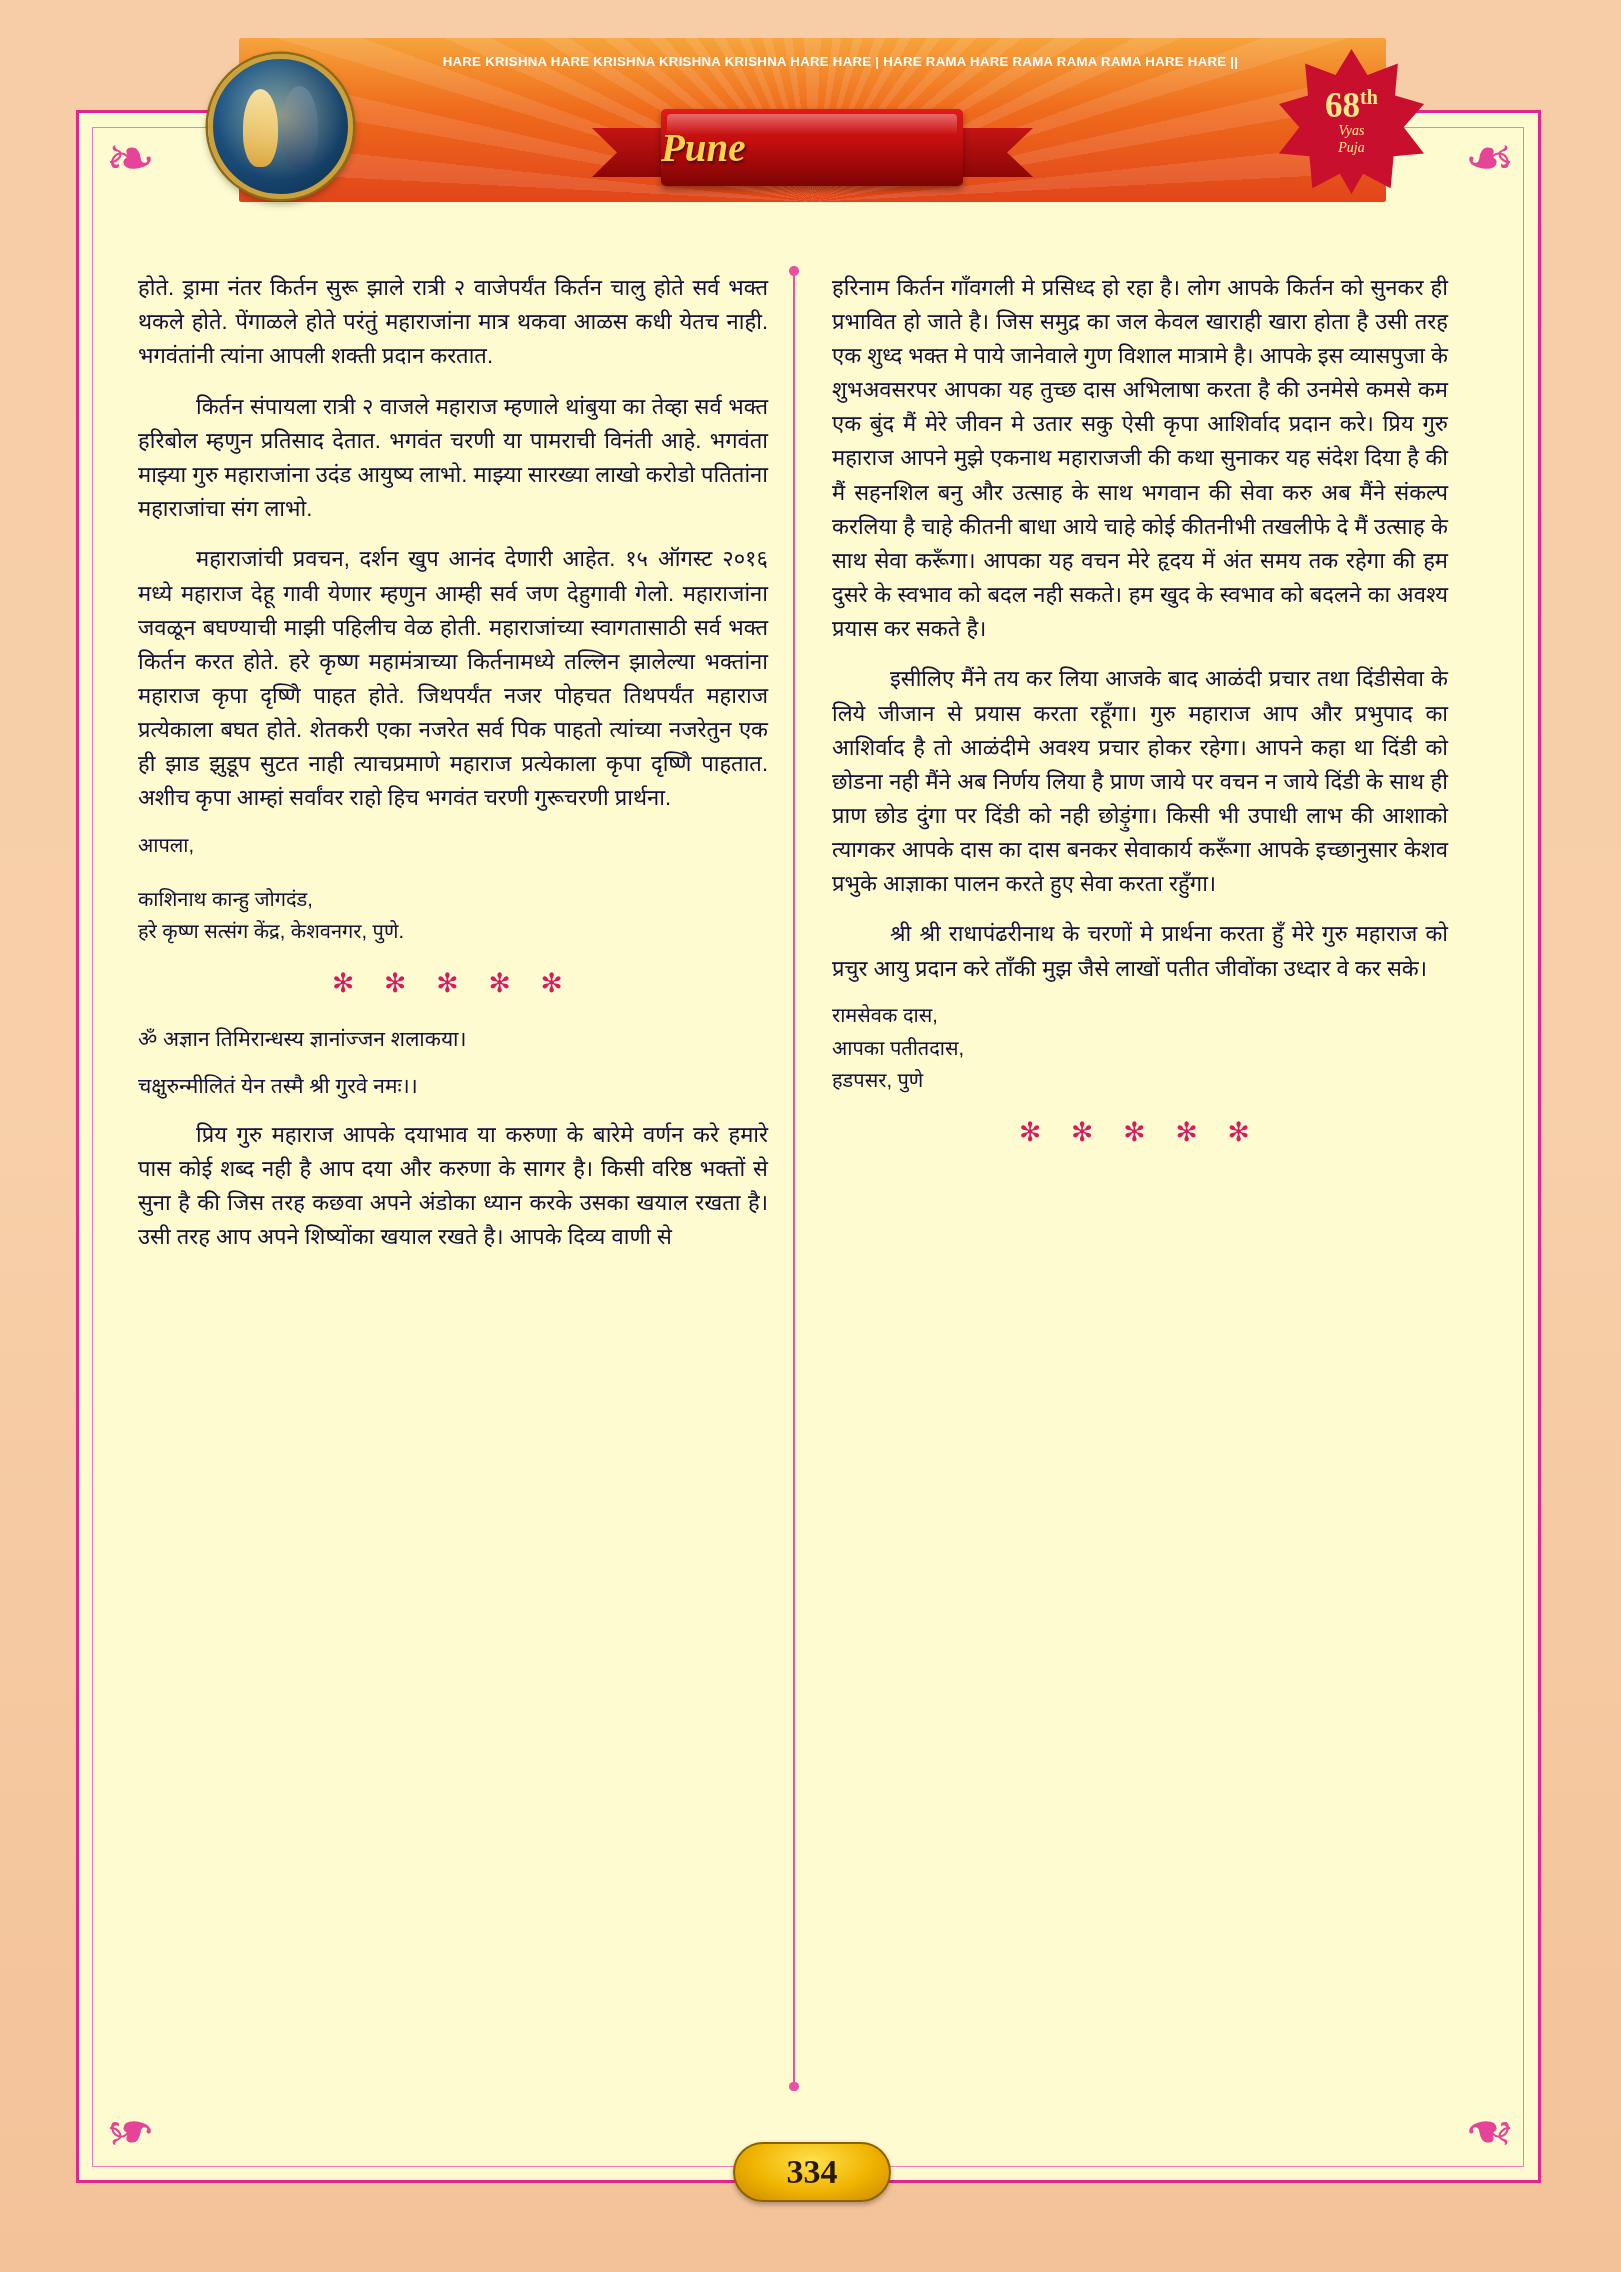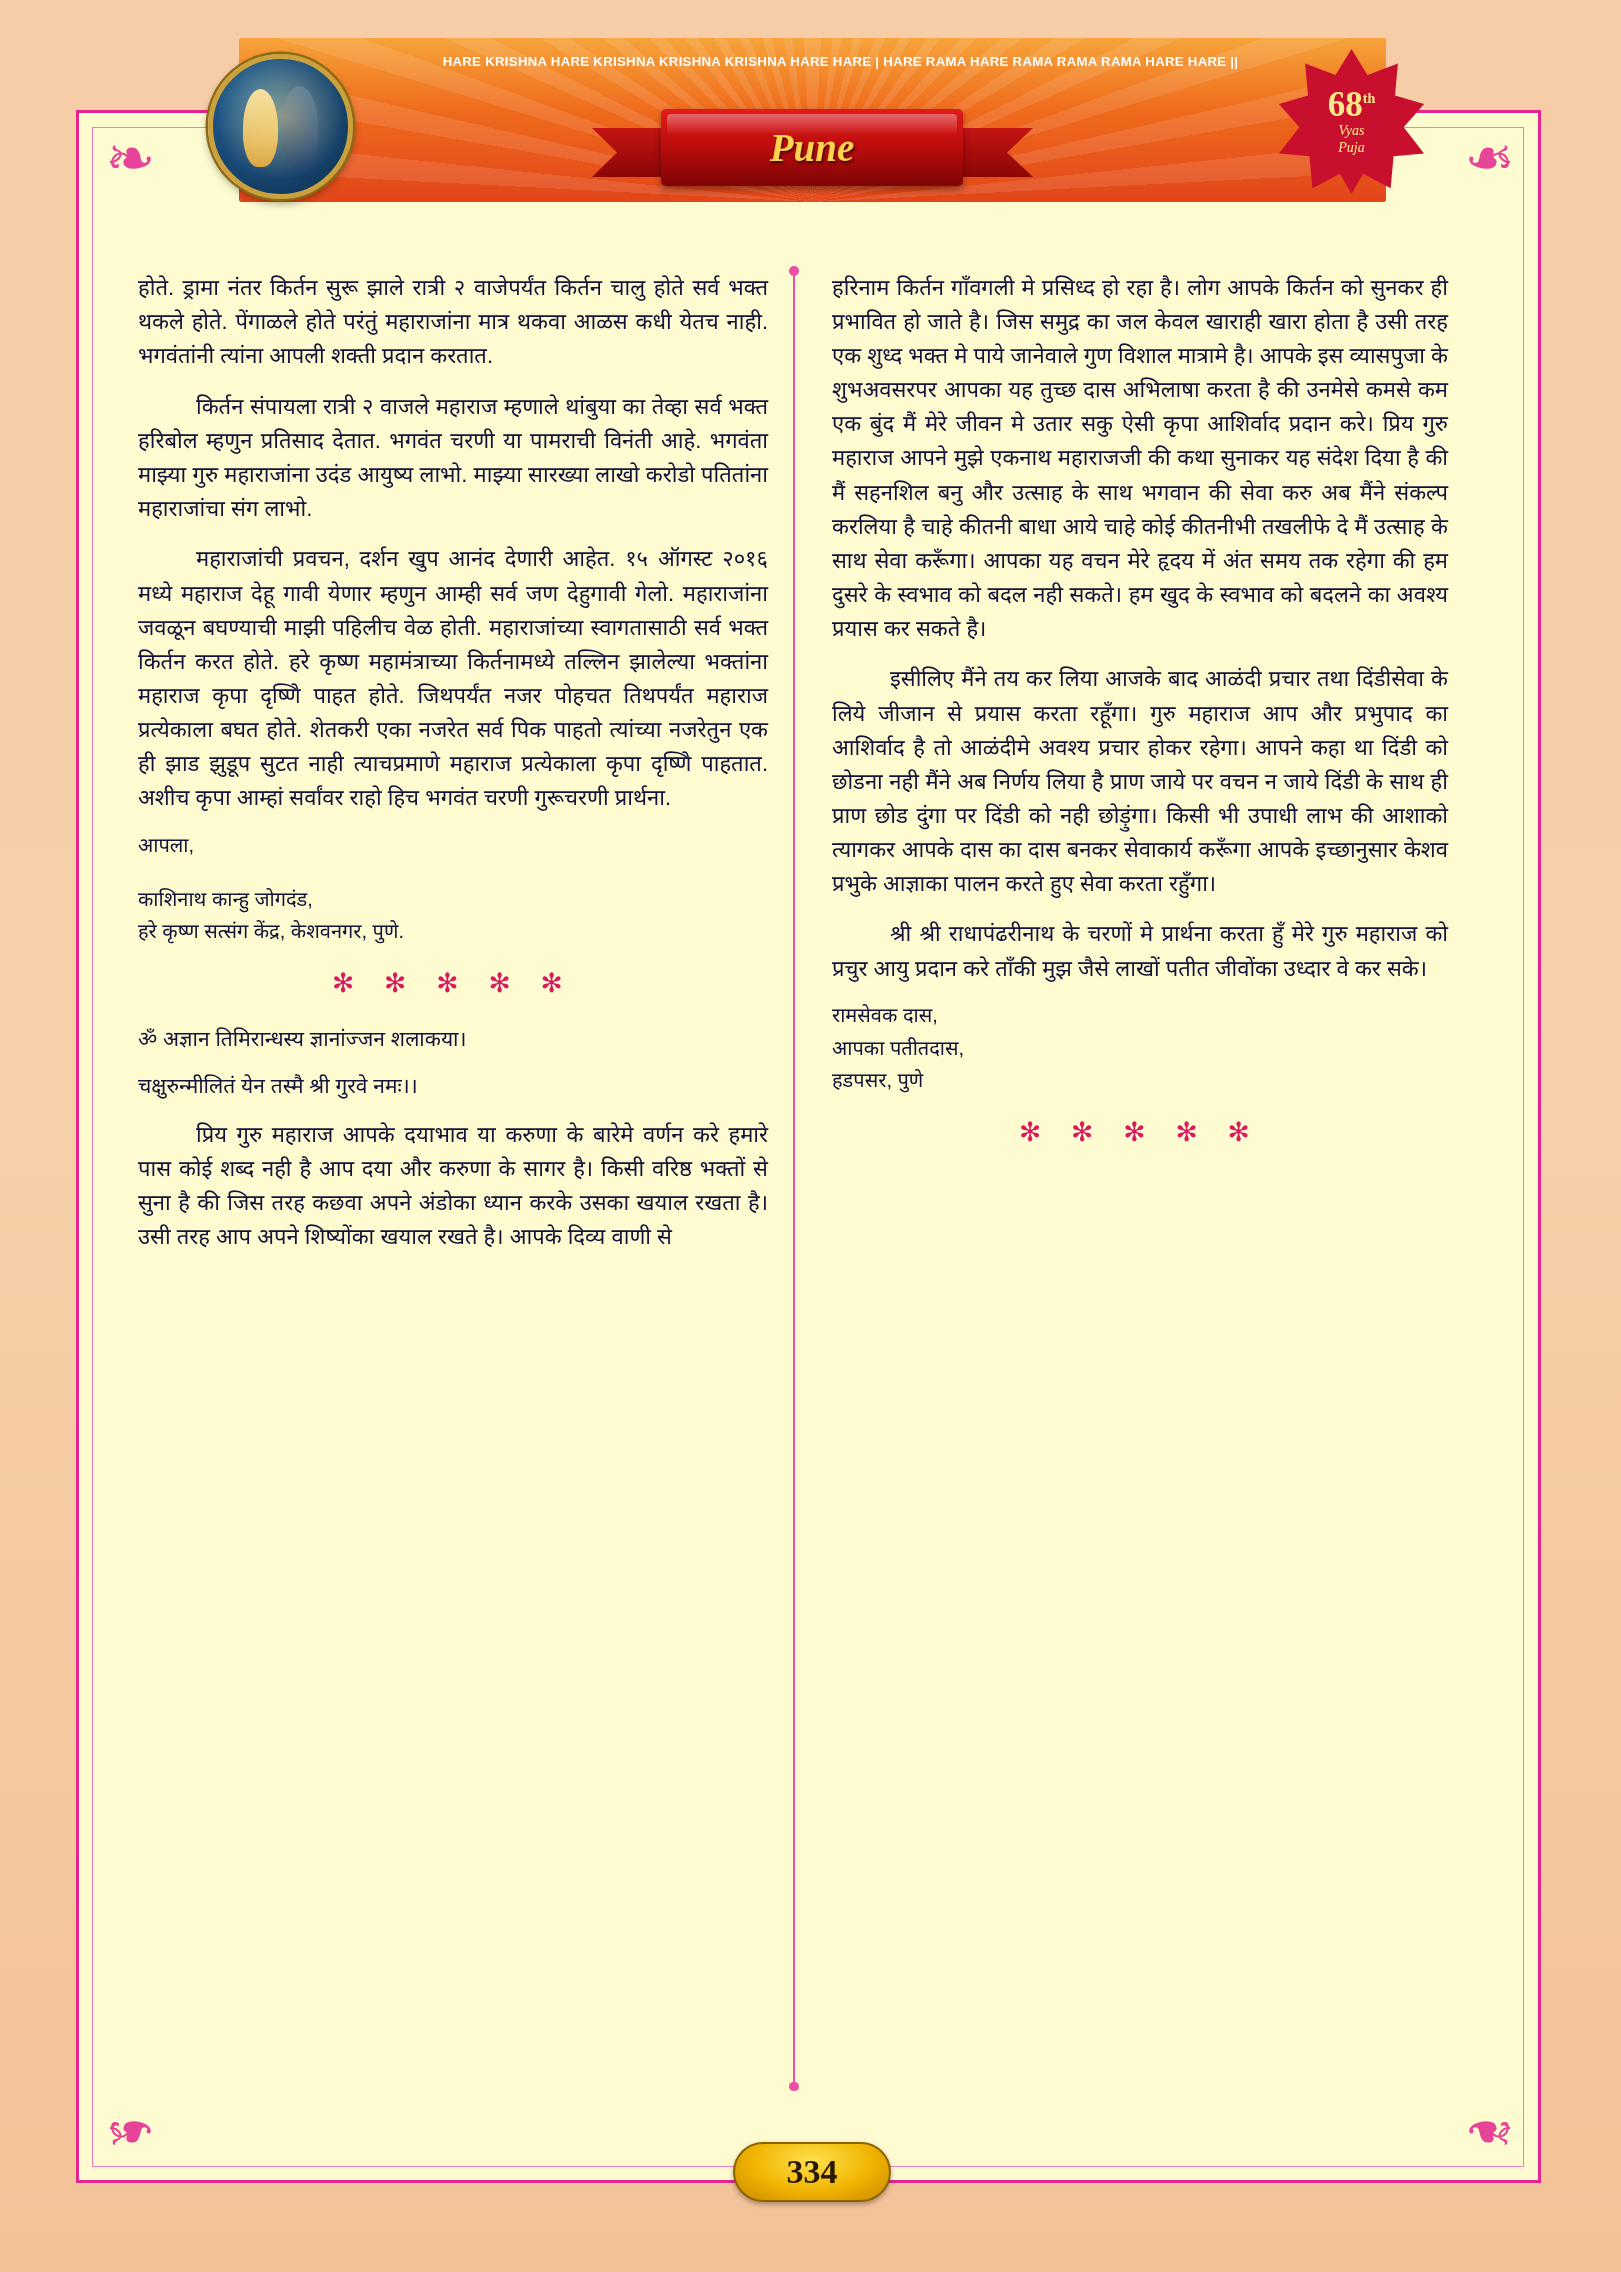--- a/index.html
+++ b/index.html
@@ -101,21 +101,21 @@
   }
   .ribbon-tail.left  { left: 0;   clip-path: polygon(0 0,100% 0,100% 100%,0 100%,25px 50%); }
   .ribbon-tail.right { right: 0;  clip-path: polygon(0 0,100% 0,69px 50%,100% 100%,0 100%); }
   .ribbon-main {
     position: absolute;
     left: 69px; top: 0;
     width: 302px; height: 77px;
     background: linear-gradient(180deg,#e01c1c 0%, #c00d0d 45%, #7d0404 100%);
     border-radius: 5px;
     box-shadow: 0 3.8px 6.3px rgba(0,0,0,.35);
-    display: flex; align-items: center; justify-content: center;
+    display: flex; align-items: center; justify-content: flex-start;
   }
   .ribbon-main:before {
     content:"";
     position:absolute; left:6.3px; right:6.3px; top:5px; height:21.4px;
     background: linear-gradient(180deg, rgba(255,255,255,.35), rgba(255,255,255,0));
     border-radius:3.8px;
   }
   .ribbon-text {
     position: relative;
     color: #ffd34d;
@@ -160,21 +160,21 @@
     box-shadow: 0 2.5px 6.3px rgba(0,0,0,.35);
   }
   .badge-inner {
     position: absolute; inset: 0;
     display: flex; flex-direction: column;
     align-items: center; justify-content: center;
     color: #ffe98a;
     font-family: "Liberation Serif", serif;
   }
   .badge-num { font-size: 35px; font-weight: bold; line-height: 1; }
-  .badge-num sup { font-size: 14px; }
+  .badge-num sup { font-size: 20px; }
   .badge-l1 { font-size: 14px; font-style: italic; margin-top: 1px; }
   .badge-l2 { font-size: 14px; font-style: italic; margin-top: 1.3px; font-family: Liberation Serif, serif; }
 
   
   .content {
     position: absolute;
     left: 138px; top: 271px;
     width: 1361px;
     height: 1821px;
     display: flex;

